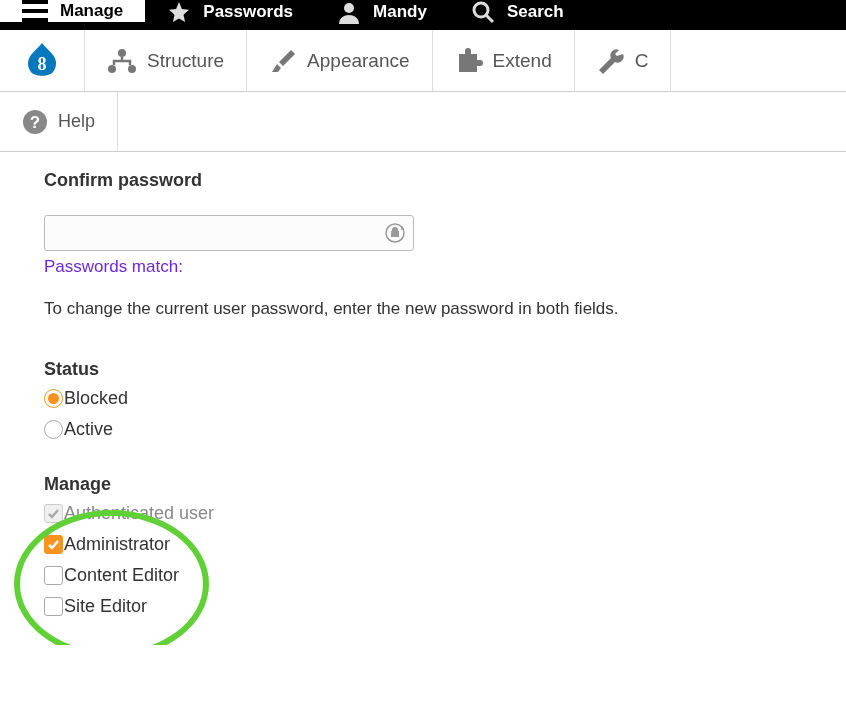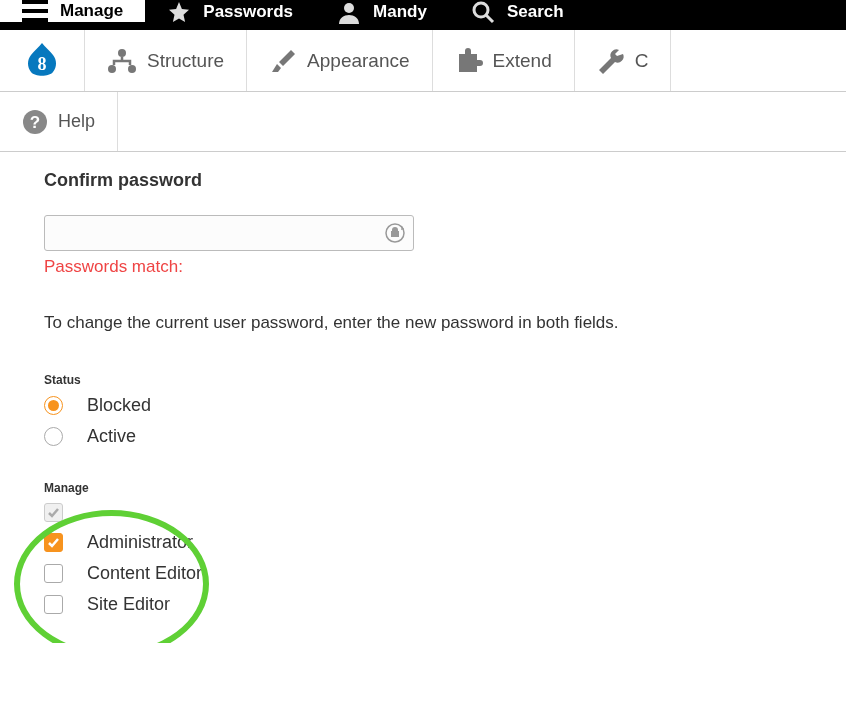--- a/index.html
+++ b/index.html
@@ -99,38 +99,38 @@
       position: absolute;
       right: 8px;
       top: 50%;
       transform: translateY(-50%);
       width: 22px;
       height: 22px;
       pointer-events: none;
     }
     .match-text {
       font-size: 17px;
-      color: #ef4444;
-      margin-bottom: 36px;
+      color: #6d28d9;
+      margin-bottom: 22px;
     }
     .help-text {
       font-size: 17px;
       color: #333;
       margin-bottom: 40px;
     }
     .section-label {
       font-weight: bold;
-      font-size: 12px;
+      font-size: 18px;
       color: #333;
       margin-bottom: 8px;
     }
     .radio-row, .check-row {
       display: flex;
       align-items: center;
-      gap: 24px;
+      gap: 1px;
       font-size: 18px;
       color: #333;
       margin-bottom: 10px;
     }
     .radio {
       width: 19px;
       height: 19px;
       border: 1px solid #aaa;
       border-radius: 50%;
       background: #fff;
@@ -291,20 +291,21 @@
   </div>
 
   <div>
     <div class="section-label">Manage</div>
     <div class="check-row">
       <span class="checkbox disabled-checked">
         <svg width="13" height="13" viewBox="0 0 13 13">
             <path d="M2 7l3 3 6-7" stroke="#aaa" stroke-width="2.5" fill="none"></path>
           </svg>
       </span>
+      <span class="disabled-label">Authenticated user</span>
     </div>
     <div class="check-row">
       <span class="checkbox checked">
         <svg width="13" height="13" viewBox="0 0 13 13">
             <path d="M2 7l3 3 6-7" stroke="#fff" stroke-width="2.5" fill="none"></path>
           </svg>
       </span>
       <span>Administrator</span>
     </div>
     <div class="check-row">

